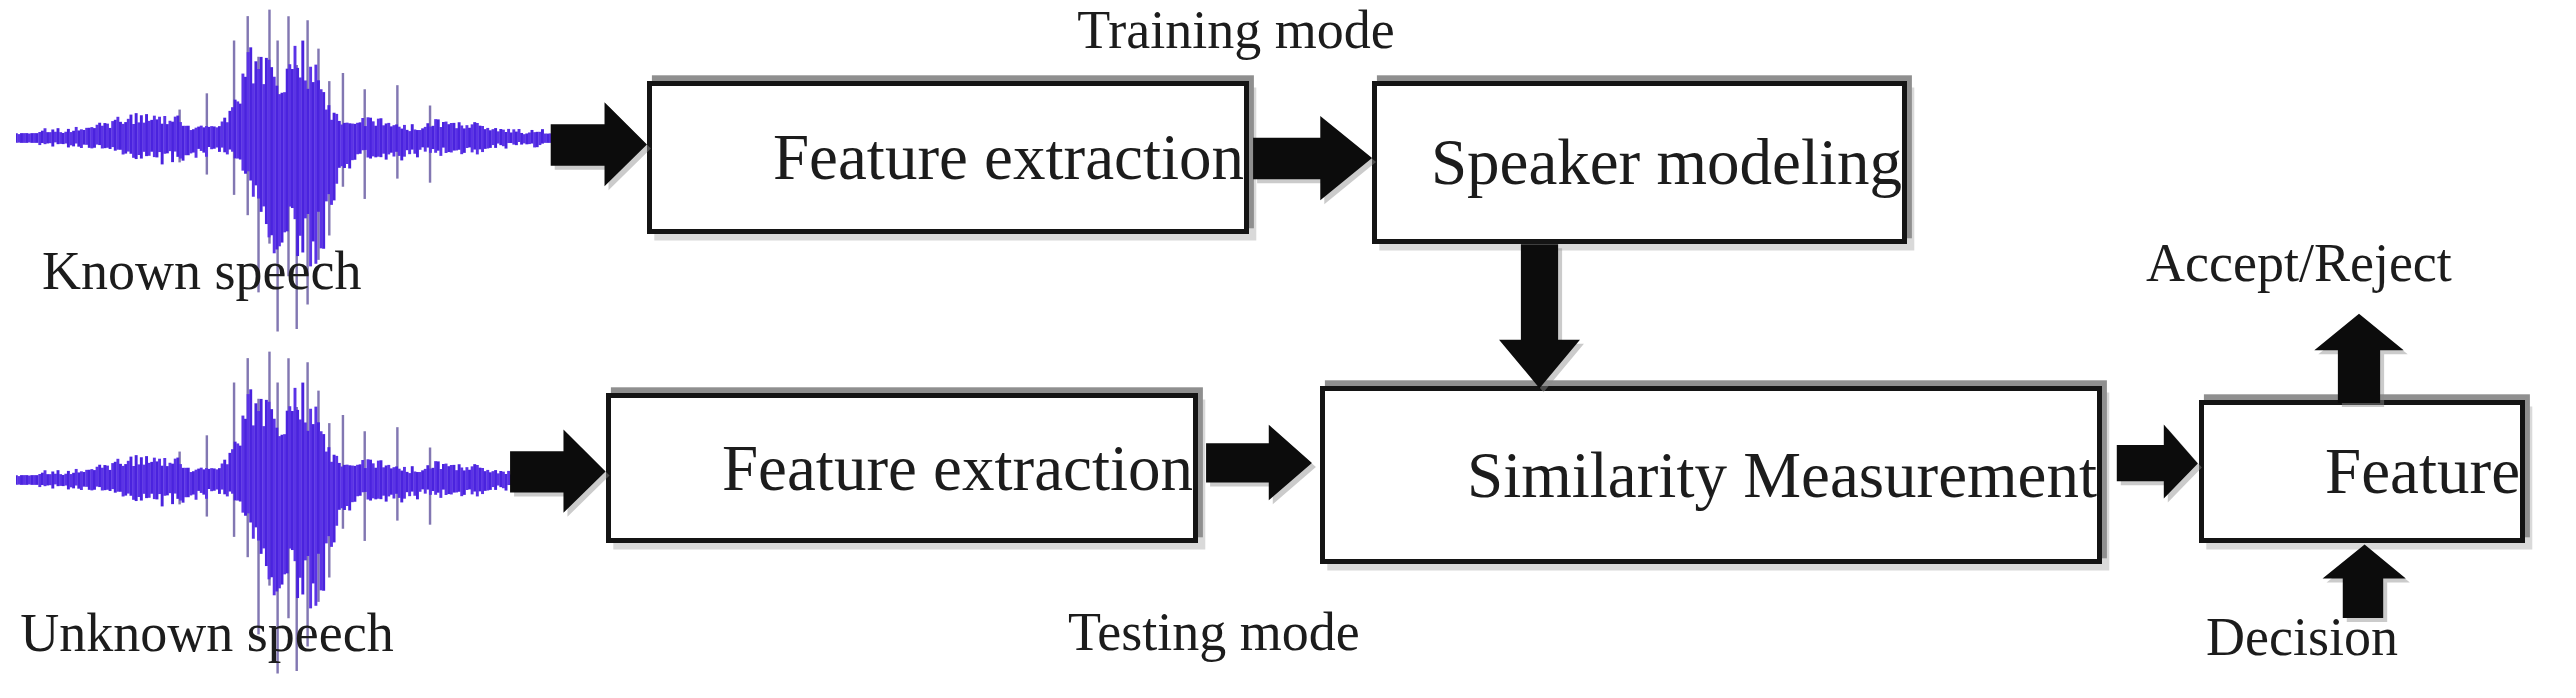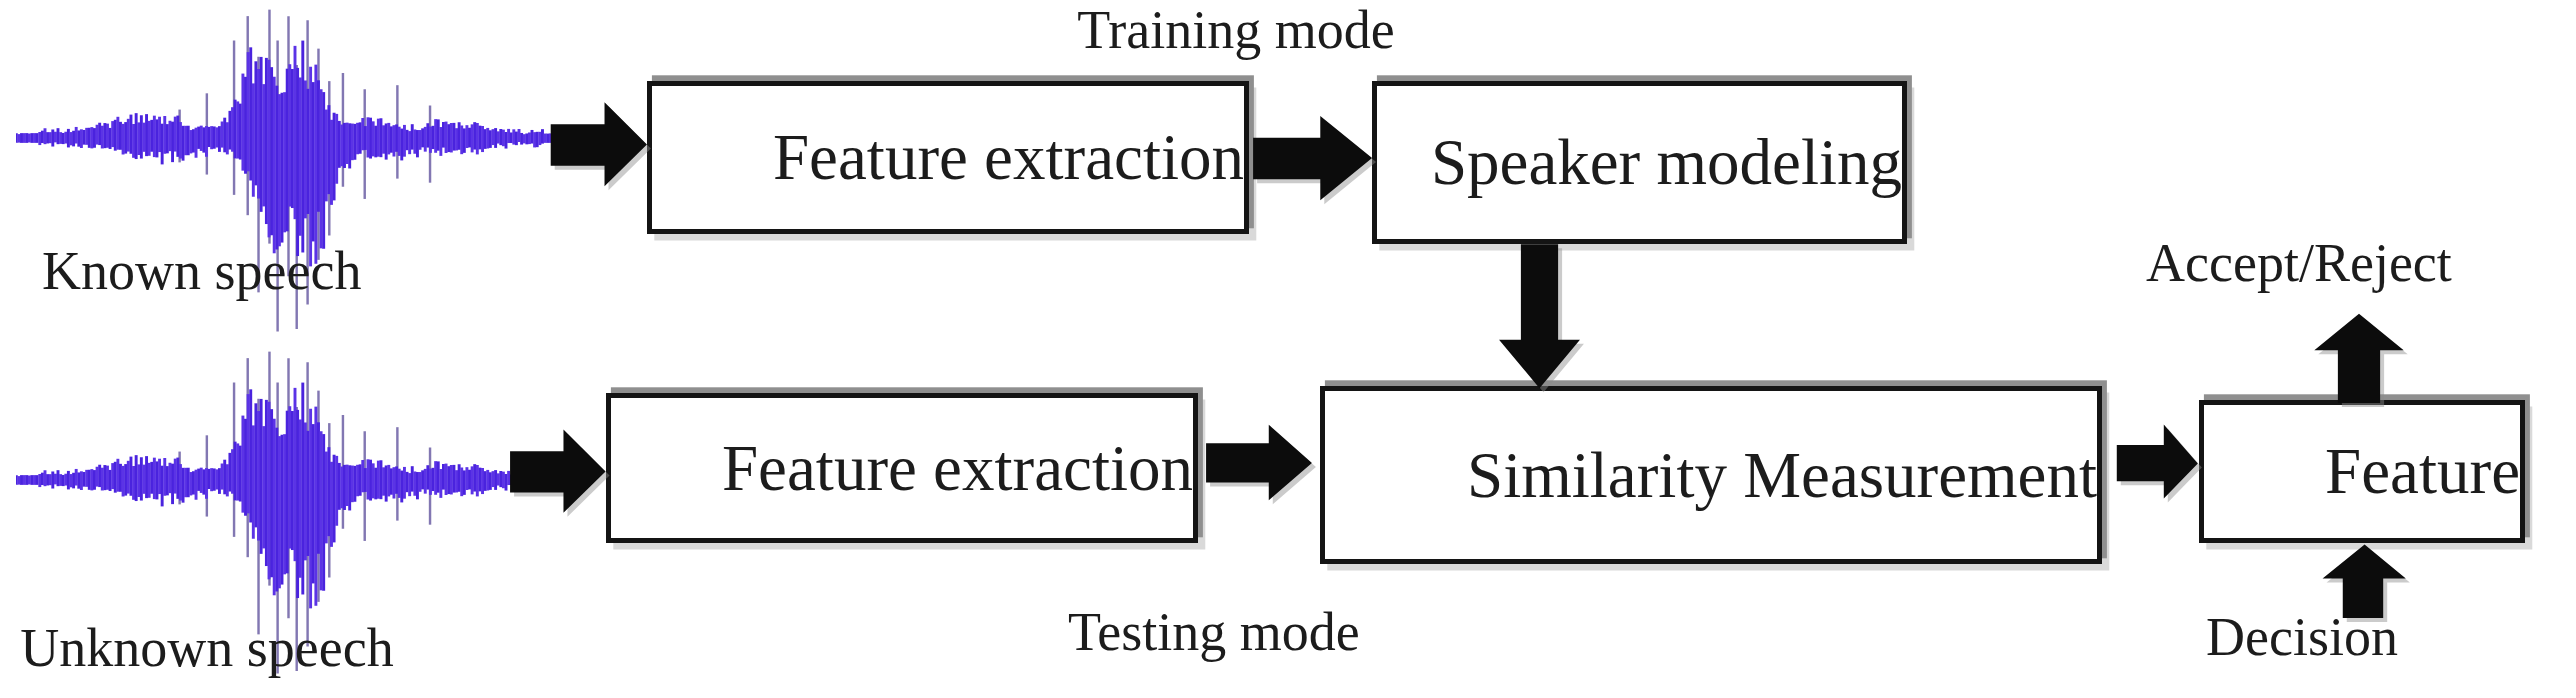--- a/index.html
+++ b/index.html
@@ -489,21 +489,21 @@
       <line x1="650.8" y1="154.5" x2="650.8" y2="166.0" stroke="#5b33e6" stroke-width="3.6"></line>
       <line x1="654.0" y1="154.6" x2="654.0" y2="166.0" stroke="#4a23de" stroke-width="3.6"></line>
       <line x1="657.2" y1="154.3" x2="657.2" y2="166.0" stroke="#5b33e6" stroke-width="3.6"></line>
       <line x1="660.4" y1="154.0" x2="660.4" y2="166.0" stroke="#4a23de" stroke-width="3.6"></line>
       <line x1="663.6" y1="154.0" x2="663.6" y2="166.0" stroke="#5b33e6" stroke-width="3.6"></line>
       <line x1="666.8" y1="154.0" x2="666.8" y2="166.0" stroke="#4a23de" stroke-width="3.6"></line>
       <line x1="670.0" y1="154.0" x2="670.0" y2="166.0" stroke="#5b33e6" stroke-width="3.6"></line>
     </svg>
 
   <div class="lbl" style="left:42px;top:244px">Known speech</div>
-  <div class="lbl" style="left:20.3px;top:621px">Unknown speech</div>
+  <div class="lbl" style="left:20.3px;top:606px">Unknown speech</div>
   <div class="lbl" style="left:1000px;top:3.3px;width:472px;text-align:center">Training mode</div>
   <div class="lbl" style="left:1068px;top:605px">Testing mode</div>
   <div class="lbl" style="left:2146px;top:236px">Accept/Reject</div>
   <div class="lbl" style="left:2206px;top:610px">Decision</div>
 
   <div class="box" style="left:647px;top:81px;width:602px;height:153px">
     <span>Feature extraction</span>
   </div>
   <div class="box" style="left:1372px;top:81px;width:535px;height:163px">
     <span>Speaker modeling</span>

